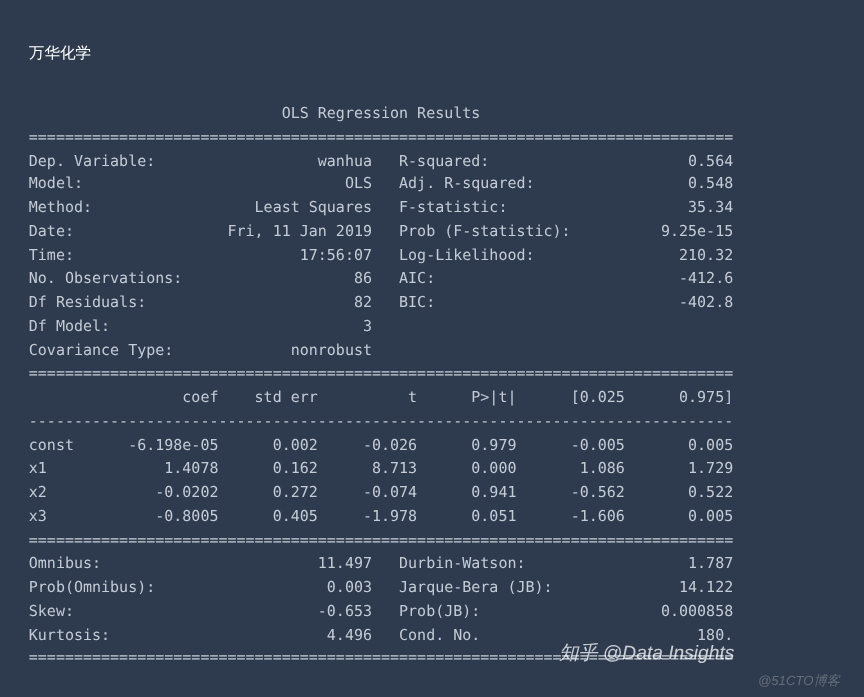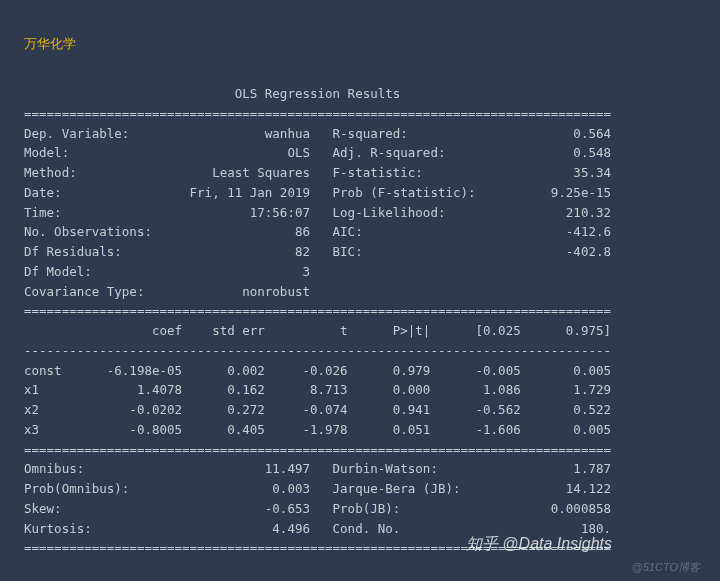--- a/index.html
+++ b/index.html
@@ -15,21 +15,21 @@
     padding: 14px 24px 20px 24px;
     font-family: "Menlo", "Consolas", "DejaVu Sans Mono", monospace;
     font-size: 12.5px;
     color: #c4cbd4;
     line-height: 1.58;
     white-space: pre;
   }
   .title-cn {
     font-family: "PingFang SC", "Microsoft YaHei", sans-serif;
     font-size: 13px;
-    color: #eab308;
+    color: #ffffff;
     margin-bottom: 10px;
     white-space: normal;
   }
   .watermark {
     position: absolute;
     right: 108px;
     bottom: 26px;
     font-family: "PingFang SC", "Microsoft YaHei", sans-serif;
     font-size: 16px;
     color: rgba(255,255,255,0.75);

